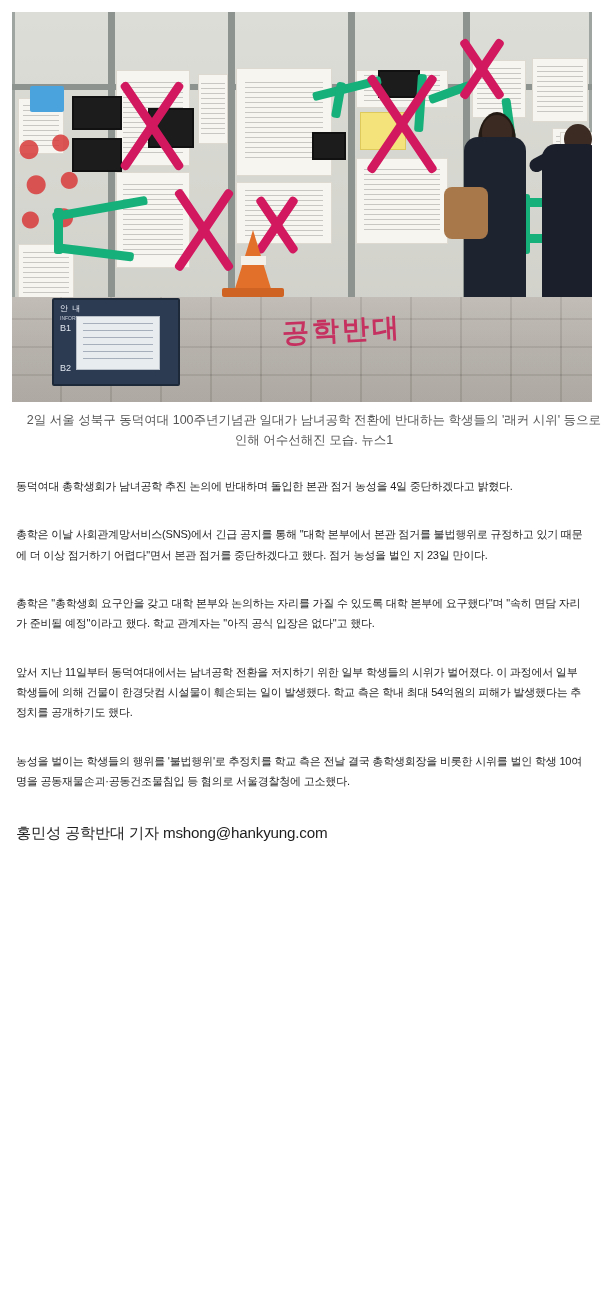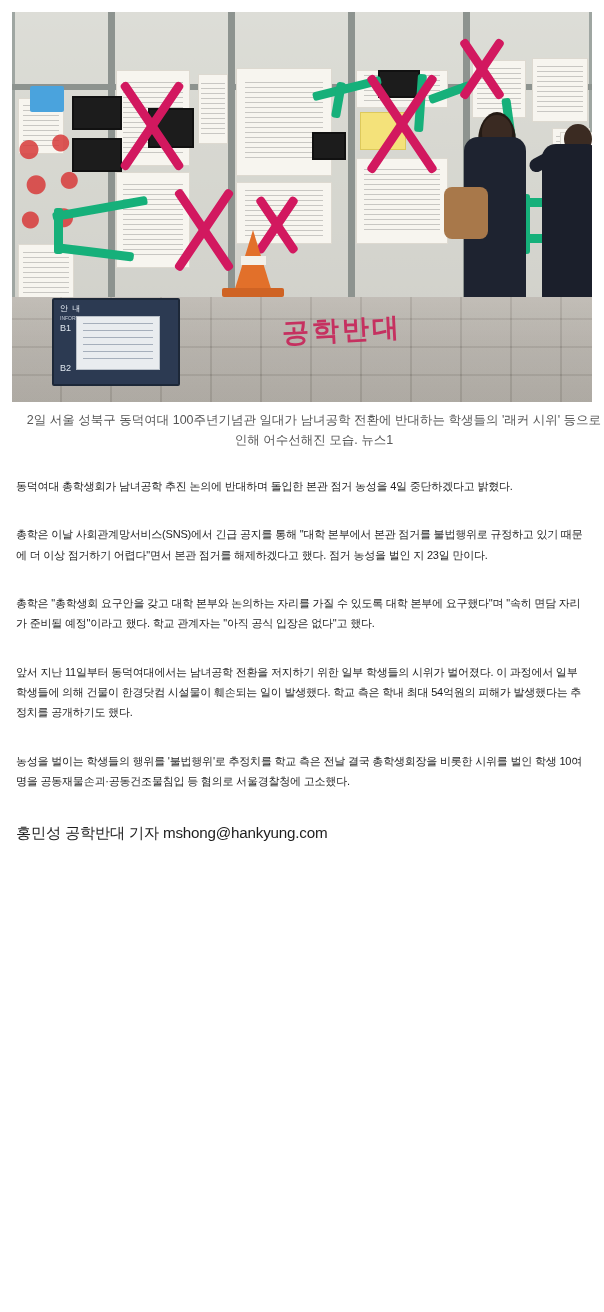--- a/index.html
+++ b/index.html
@@ -318,21 +318,21 @@
         <div class="ph-info-b" style="top:62px;">B2</div>
         <div class="ph-info-card"></div>
       </div>
     </div>
 
     <div class="caption">2일 서울 성북구 동덕여대 100주년기념관 일대가 남녀공학 전환에 반대하는 학생들의 '래커 시위' 등으로 인해 어수선해진 모습. 뉴스1</div>
   </div>
 
   <div class="body">
     <p>동덕여대 총학생회가 남녀공학 추진 논의에 반대하며 돌입한 본관 점거 농성을 4일 중단하겠다고 밝혔다.</p>
-    <p>총학은 이날 사회관계망서비스(SNS)에서 긴급 공지를 통해 "대학 본부에서 본관 점거를 불법행위로 규정하고 있기 때문에 더 이상 점거하기 어렵다"면서 본관 점거를 해제하겠다고 했다. 점거 농성을 벌인 지 23일 만이다.</p>
+    <p>총학은 이날 사회관계망서비스(SNS)에서 긴급 공지를 통해 "대학 본부에서 본관 점거를 불법행위로 규정하고 있기 때문에 더 이상 점거하기 어렵다"면서 본관 점거를 중단하겠다고 했다. 점거 농성을 벌인 지 23일 만이다.</p>
     <p>총학은 "총학생회 요구안을 갖고 대학 본부와 논의하는 자리를 가질 수 있도록 대학 본부에 요구했다"며 "속히 면담 자리가 준비될 예정"이라고 했다. 학교 관계자는 "아직 공식 입장은 없다"고 했다.</p>
     <p>앞서 지난 11일부터 동덕여대에서는 남녀공학 전환을 저지하기 위한 일부 학생들의 시위가 벌어졌다. 이 과정에서 일부 학생들에 의해 건물이 한경닷컴 시설물이 훼손되는 일이 발생했다. 학교 측은 학내 최대 54억원의 피해가 발생했다는 추정치를 공개하기도 했다.</p>
     <p>농성을 벌이는 학생들의 행위를 '불법행위'로 추정치를 학교 측은 전날 결국 총학생회장을 비롯한 시위를 벌인 학생 10여명을 공동재물손괴·공동건조물침입 등 혐의로 서울경찰청에 고소했다.</p>
   </div>
 
   <div class="byline">홍민성 공학반대 기자 mshong@hankyung.com</div>
 
 </div>
 
 </body></html>

